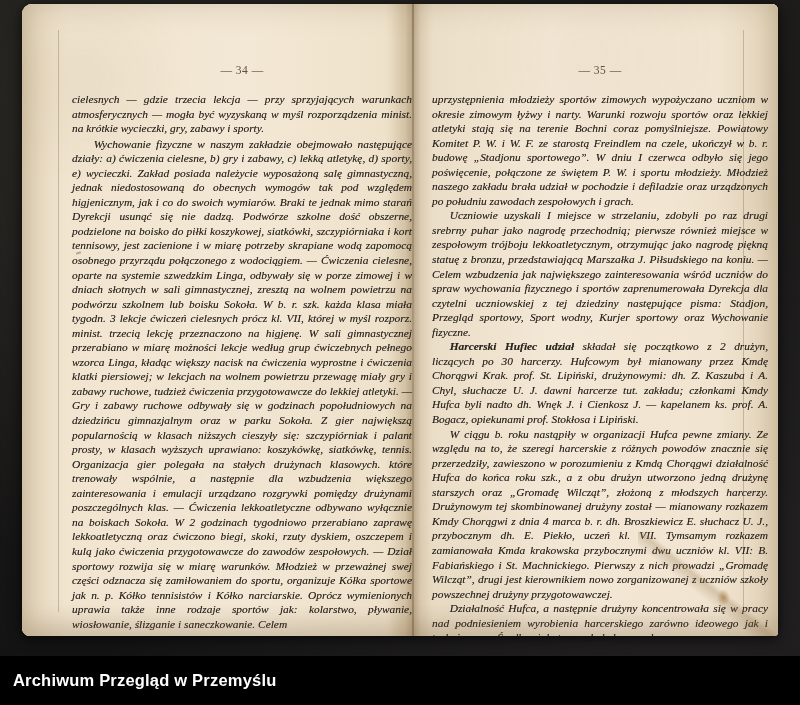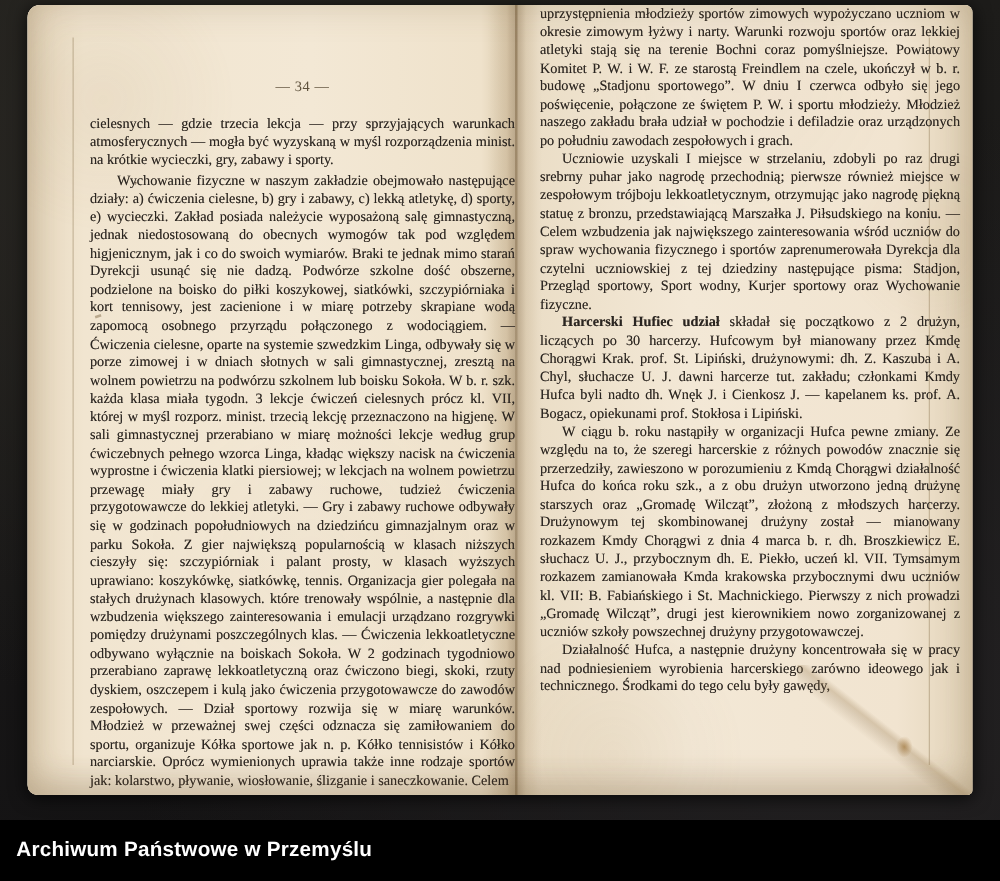--- a/index.html
+++ b/index.html
@@ -162,20 +162,21 @@
     font-family: "Liberation Serif", serif;
   }
 
   .col {
     font-size: 11.4px;
     line-height: 14.55px;
     text-align: justify;
     text-justify: inter-word;
     color: #2a2521;
     hyphens: manual;
+    font-style: italic;
   }
   .col p {
     margin: 0;
     text-indent: 1.55em;
   }
   .col p.noind { text-indent: 0; }
   .col b { font-weight: bold; }
 
   
   #book .col {
@@ -230,31 +231,32 @@
 
     <div class="page" id="page-left">
       <div class="folio">—  34  —</div>
       <div class="col">
         <p class="noind">cielesnych — gdzie trzecia lekcja — przy sprzyjających warunkach atmosferycznych — mogła być wyzyskaną w myśl rozporządzenia minist. na krótkie wycieczki, gry, zabawy i sporty.</p>
         <p><span class="tiny-mark">,</span><span>Wychowanie fizyczne w naszym zakładzie obejmowało następujące działy: a) ćwiczenia cielesne, b) gry i zabawy, c) lekką atletykę, d) sporty, e) wycieczki. Zakład posiada należycie wyposażoną salę gimnastyczną, jednak niedostosowaną do obecnych wymogów tak pod względem higjenicznym, jak i co do swoich wymiarów. Braki te jednak mimo starań Dyrekcji usunąć się nie dadzą. Podwórze szkolne dość obszerne, podzielone na boisko do piłki koszykowej, siatkówki, szczypiórniaka i kort tennisowy, jest zacienione i w miarę potrzeby skrapiane wodą zapomocą osobnego przyrządu połączonego z wodociągiem. — Ćwiczenia cielesne, oparte na systemie szwedzkim Linga, odbywały się w porze zimowej i w dniach słotnych w sali gimnastycznej, zresztą na wolnem powietrzu na podwórzu szkolnem lub boisku Sokoła. W b. r. szk. każda klasa miała tygodn. 3 lekcje ćwiczeń cielesnych prócz kl. VII, której w myśl rozporz. minist. trzecią lekcję przeznaczono na higjenę. W sali gimnastycznej przerabiano w miarę możności lekcje według grup ćwiczebnych pełnego wzorca Linga, kładąc większy nacisk na ćwiczenia wyprostne i ćwiczenia klatki piersiowej; w lekcjach na wolnem powietrzu przewagę miały gry i zabawy ruchowe, tudzież ćwiczenia przygotowawcze do lekkiej atletyki. — Gry i zabawy ruchowe odbywały się w godzinach popołudniowych na dziedzińcu gimnazjalnym oraz w parku Sokoła. Z gier największą popularnością w klasach niższych cieszyły się: szczypiórniak i palant prosty, w klasach wyższych uprawiano: koszykówkę, siatkówkę, tennis. Organizacja gier polegała na stałych drużynach klasowych. które trenowały wspólnie, a następnie dla wzbudzenia większego zainteresowania i emulacji urządzano rozgrywki pomiędzy drużynami poszczególnych klas. — Ćwiczenia lekkoatletyczne odbywano wyłącznie na boiskach Sokoła. W 2 godzinach tygodniowo przerabiano zaprawę lekkoatletyczną oraz ćwiczono biegi, skoki, rzuty dyskiem, oszczepem i kulą jako ćwiczenia przygotowawcze do zawodów zespołowych. — Dział sportowy rozwija się w miarę warunków. Młodzież w przeważnej swej części odznacza się zamiłowaniem do sportu, organizuje Kółka sportowe jak n. p. Kółko tennisistów i Kółko narciarskie. Oprócz wymienionych uprawia także inne rodzaje sportów jak: kolarstwo, pływanie, wiosłowanie, ślizganie i saneczkowanie. Celem</span></p>
       </div>
     </div>
 
     <div class="page" id="page-right">
+      <div class="folio">—  35  —</div>
       <div class="col">
         <p class="noind">uprzystępnienia młodzieży sportów zimowych wypożyczano uczniom w okresie zimowym łyżwy i narty. Warunki rozwoju sportów oraz lekkiej atletyki stają się na terenie Bochni coraz pomyślniejsze. Powiatowy Komitet P. W. i W. F. ze starostą Freindlem na czele, ukończył w b. r. budowę „Stadjonu sportowego”. W dniu I czerwca odbyło się jego poświęcenie, połączone ze świętem P. W. i sportu młodzieży. Młodzież naszego zakładu brała udział w pochodzie i defiladzie oraz urządzonych po południu zawodach zespołowych i grach.</p>
         <p>Uczniowie uzyskali I miejsce w strzelaniu, zdobyli po raz drugi srebrny puhar jako nagrodę przechodnią; pierwsze również miejsce w zespołowym trójboju lekkoatletycznym, otrzymując jako nagrodę piękną statuę z bronzu, przedstawiającą Marszałka J. Piłsudskiego na koniu. — Celem wzbudzenia jak największego zainteresowania wśród uczniów do spraw wychowania fizycznego i sportów zaprenumerowała Dyrekcja dla czytelni uczniowskiej z tej dziedziny następujące pisma: Stadjon, Przegląd sportowy, Sport wodny, Kurjer sportowy oraz Wychowanie fizyczne.</p>
         <p><b>Harcerski Hufiec udział</b><span> składał się początkowo z 2 drużyn, liczących po 30 harcerzy. Hufcowym był mianowany przez Kmdę Chorągwi Krak. prof. St. Lipiński, drużynowymi: dh. Z. Kaszuba i A. Chyl, słuchacze U. J. dawni harcerze tut. zakładu; członkami Kmdy Hufca byli nadto dh. Wnęk J. i Cienkosz J. — kapelanem ks. prof. A. Bogacz, opiekunami prof. Stokłosa i Lipiński.</span></p>
         <p>W ciągu b. roku nastąpiły w organizacji Hufca pewne zmiany. Ze względu na to, że szeregi harcerskie z różnych powodów znacznie się przerzedziły, zawieszono w porozumieniu z Kmdą Chorągwi działalność Hufca do końca roku szk., a z obu drużyn utworzono jedną drużynę starszych oraz „Gromadę Wilcząt”, złożoną z młodszych harcerzy. Drużynowym tej skombinowanej drużyny został — mianowany rozkazem Kmdy Chorągwi z dnia 4 marca b. r. dh. Broszkiewicz E. słuchacz U. J., przybocznym dh. E. Piekło, uczeń kl. VII. Tymsamym rozkazem zamianowała Kmda krakowska przybocznymi dwu uczniów kl. VII: B. Fabiańskiego i St. Machnickiego. Pierwszy z nich prowadzi „Gromadę Wilcząt”, drugi jest kierownikiem nowo zorganizowanej z uczniów szkoły powszechnej drużyny przygotowawczej.</p>
         <p>Działalność Hufca, a następnie drużyny koncentrowała się w pracy nad podniesieniem wyrobienia harcerskiego zarówno ideowego jak i technicznego. Środkami do tego celu były gawędy,</p>
       </div>
     </div>
 
     <div id="book-vignette"></div>
     <div id="corner-crease"></div>
     <div id="corner-stain"></div>
   </div>
 
   <div id="watermark-bar">
-    <span id="watermark-text">Archiwum Państwowe w Przemyślu</span>
+    <span id="watermark-text">Archiwum Przegląd w Przemyślu</span>
   </div>
 
 </div>
 
 </body></html>

